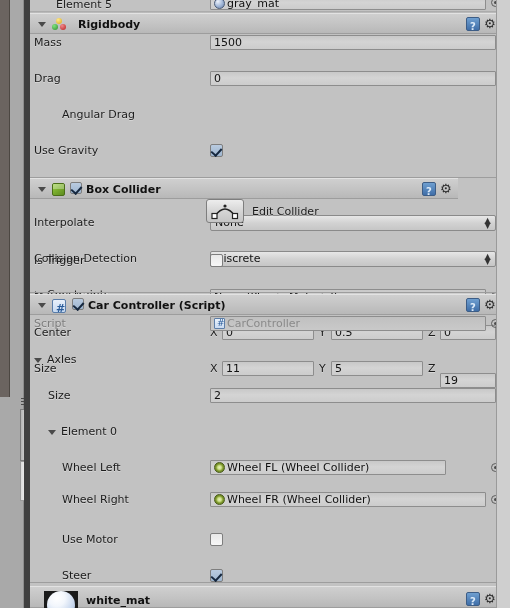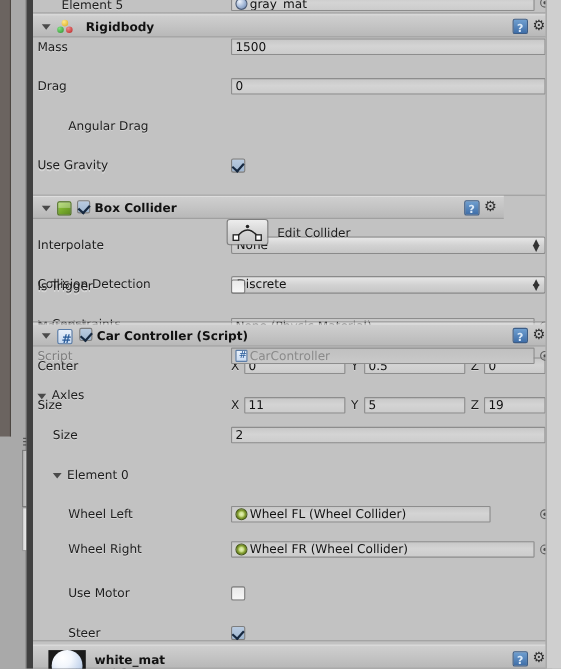--- a/index.html
+++ b/index.html
@@ -249,21 +249,21 @@
         <span class="label" style="left:398px;">Z</span>
         <span class="field" style="left:410px;width:56px;">0</span>
       </div>
       <div class="row" style="top:81px;">
         <span class="label" style="left:4px;">Size</span>
         <span class="label" style="left:180px;">X</span>
         <span class="field" style="left:192px;width:92px;">11</span>
         <span class="label" style="left:289px;">Y</span>
         <span class="field" style="left:301px;width:92px;">5</span>
         <span class="label" style="left:398px;">Z</span>
-        <span class="field" style="left:410px;width:56px;">19</span>
+        <span class="field" style="left:410px;width:56px;margin-top:12px;">19</span>
       </div>
     </div>
 
     <div class="sep" style="top:292px;"></div>
 
     <div class="comp-hd" style="position:absolute;left:0;top:294px;width:472px;">
       <span class="foldout open" style="left:8px;"></span>
       <span class="ic-script" style="left:22px;"></span>
       <span class="chk on" style="left:42px;top:3px;width:12px;height:12px;"></span>
       <span class="comp-title" style="left:58px;">Car Controller (Script)</span>

